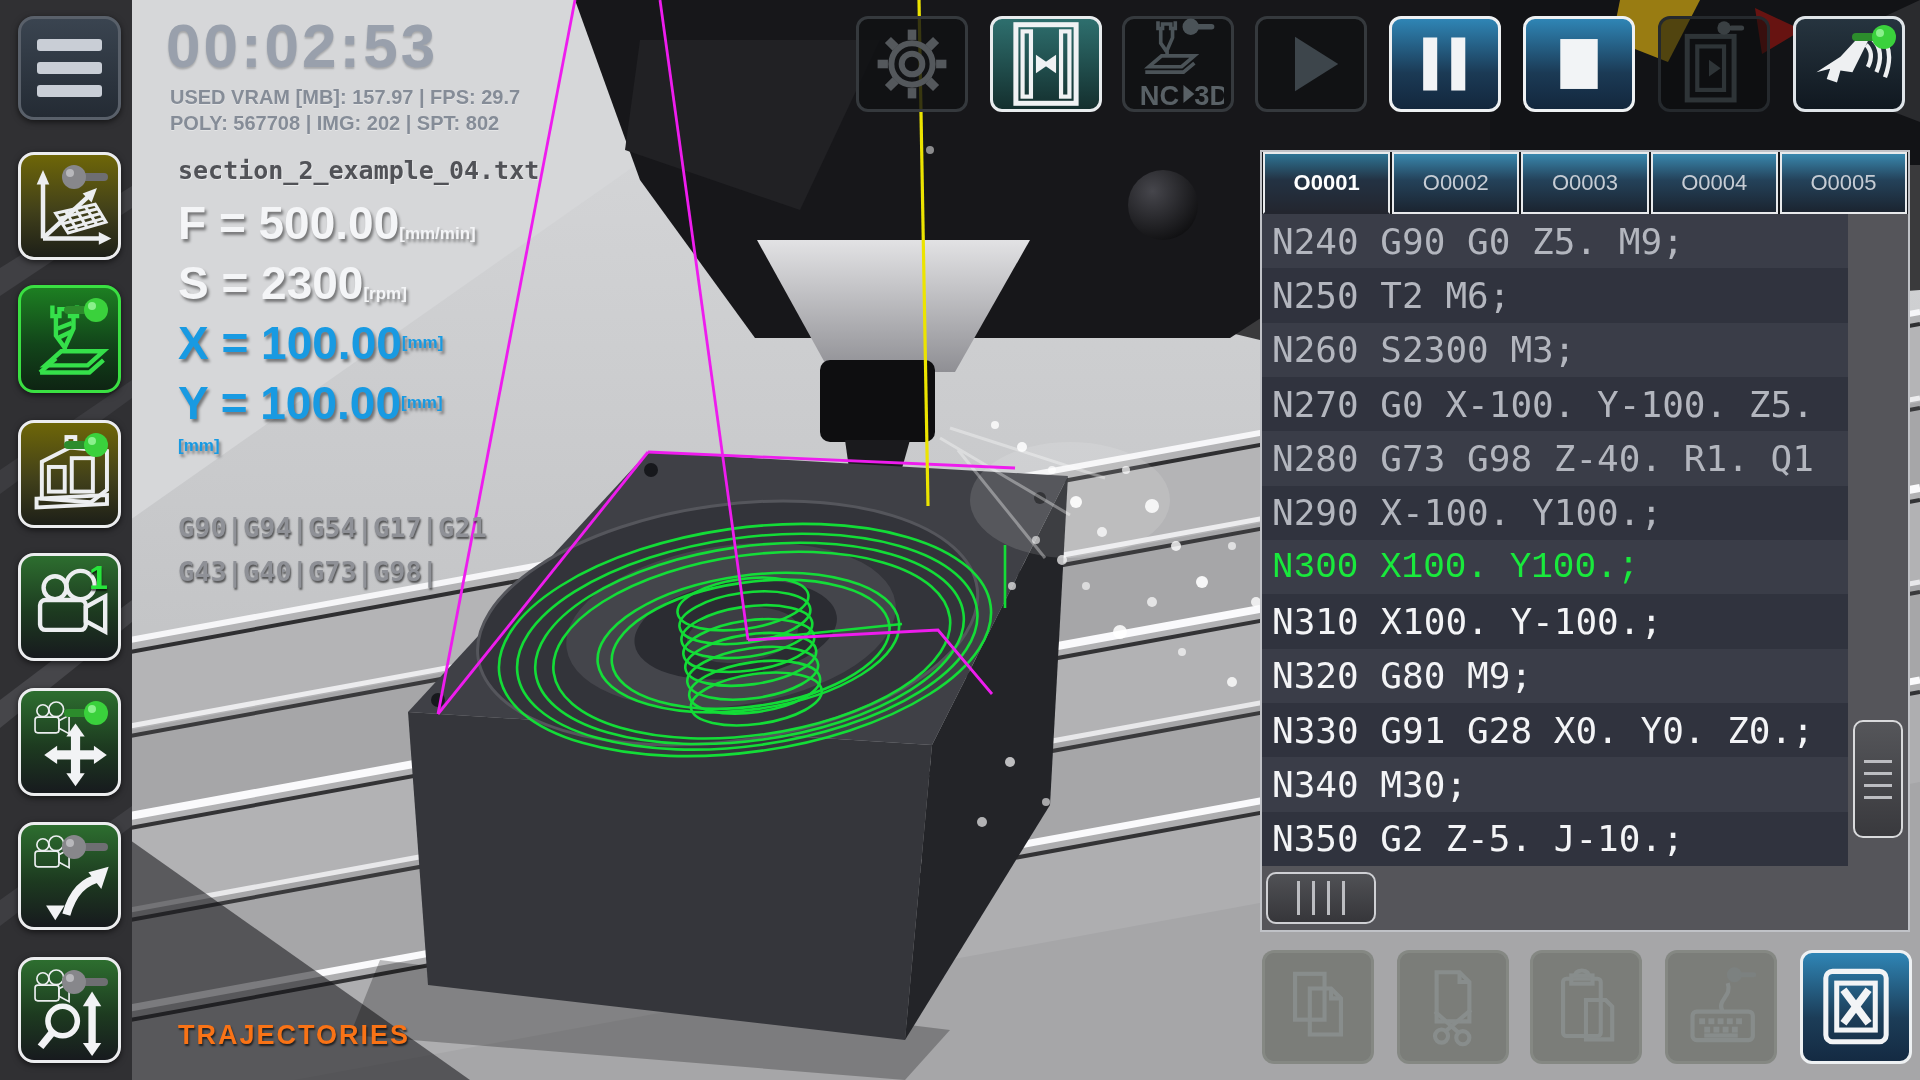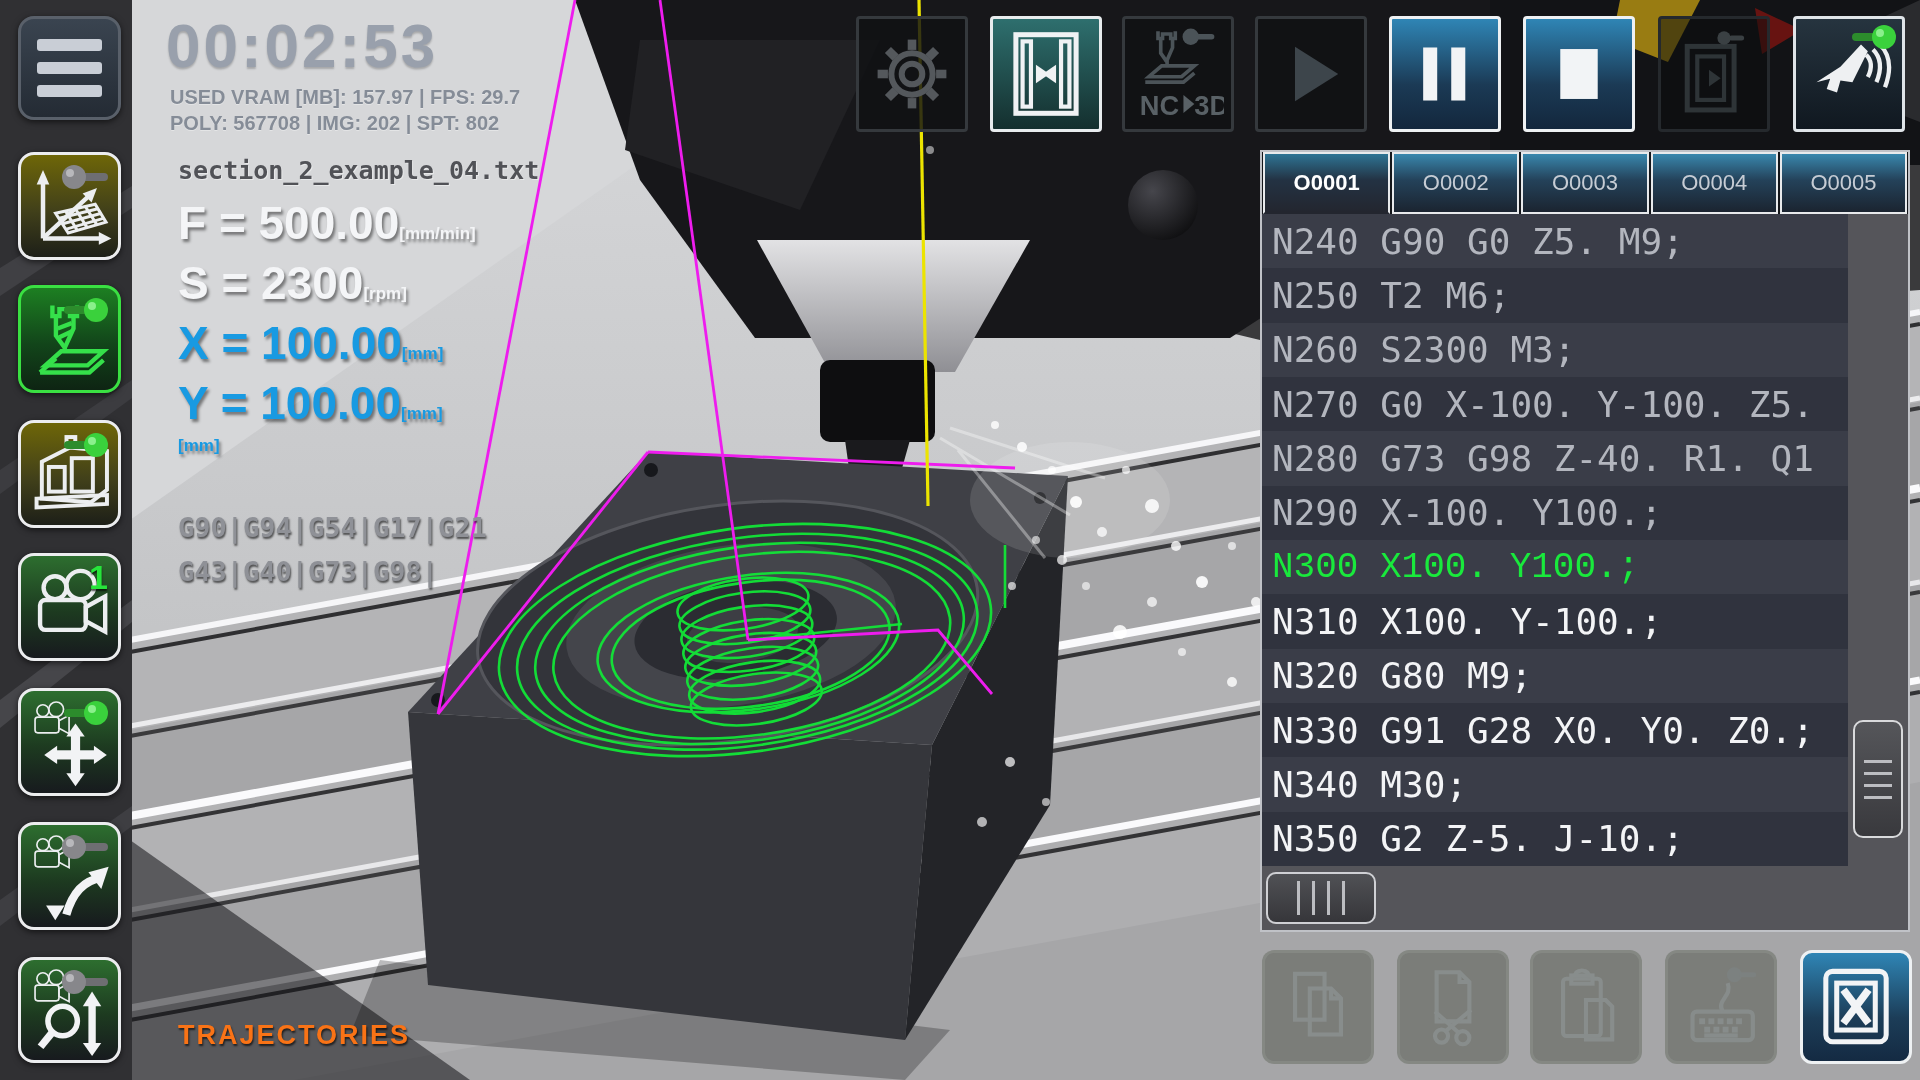--- a/index.html
+++ b/index.html
@@ -13,41 +13,41 @@
   .timer{left:166px;top:10px;font-size:62px;font-weight:bold;color:#99a0ac;letter-spacing:3px;
          text-shadow:0 2px 2px rgba(0,0,0,.22);}
   .stats{left:170px;font-size:20px;font-weight:bold;color:#858c97;
          text-shadow:0 1px 0 rgba(255,255,255,.35);}
   .fname{left:178px;top:156px;font-family:"DejaVu Sans Mono",monospace;font-weight:bold;
          font-size:25px;color:#515257;text-shadow:1px 1px 0 rgba(255,255,255,.45);}
   .dro{display:flex;align-items:baseline;text-shadow:2px 3px 3px rgba(0,0,0,.45);}
   .dro .v{font-size:46px;font-weight:bold;}
   .dro .u{font-size:17px;font-weight:bold;}
   .dro.white{color:#f4f5f7;}
-  .dro.blue{color:#189ae2;}
+  .dro.blue{color:#189ae2;align-items:center;}
   .gline{left:178px;font-family:"DejaVu Sans Mono",monospace;font-size:27px;font-weight:bold;
          color:#8f9197;text-shadow:1px 2px 2px rgba(0,0,0,.6);}
   .traj{left:178px;top:1020px;font-size:27px;font-weight:bold;color:#f97316;letter-spacing:2px;
         text-shadow:1px 2px 2px rgba(0,0,0,.65);}
 
   
   .btn{position:absolute;left:18px;width:103px;height:108px;border-radius:16px;
        border:3px solid #ecedef;box-sizing:border-box;box-shadow:0 2px 6px rgba(0,0,0,.6);z-index:6;}
   .btn.olive{background:linear-gradient(180deg,#6e6608 0%,#41401a 55%,#1d1f18 100%);}
   .btn.dgreen{background:linear-gradient(180deg,#2d6e2f 0%,#1d3a20 55%,#171a1e 100%);}
   .btn.toolact{background:linear-gradient(180deg,#1d7f22 0%,#12451a 55%,#0e2413 100%);border-color:#3ae042;}
   .btn.ham{top:16px;height:104px;background:linear-gradient(180deg,#3a4450,#242b34);border-color:#59606a;
            display:flex;flex-direction:column;justify-content:center;gap:11px;padding:0 16px;}
   .btn.ham .bar{height:12px;border-radius:3px;background:#c9ced6;}
   .knob{position:absolute;right:6px;top:6px;width:54px;height:34px;}
   .badge{position:absolute;right:10px;top:2px;font-size:34px;font-weight:bold;color:#27e43b;
          text-shadow:0 2px 2px rgba(0,0,0,.7);}
   .icwrap{position:absolute;left:0;top:0;width:100%;height:100%;display:flex;align-items:center;justify-content:center;}
 
-  .tbtn{position:absolute;top:16px;width:112px;height:116px;border-radius:4px;border:3px solid #35393d;
+  .tbtn{position:absolute;top:16px;width:112px;height:96px;border-radius:12px;border:3px solid #35393d;
         box-sizing:border-box;background:rgba(16,17,19,.82);z-index:6;
         display:flex;align-items:center;justify-content:center;}
   .tbtn.active-teal{background:linear-gradient(180deg,#2e6f6e,#142f2e);border-color:#e8ecee;}
   .tbtn.blue{background:linear-gradient(180deg,#2f85b5 0%,#1b3a55 60%,#13273d 100%);border-color:#eef1f3;}
   .tbtn.ghost{background:rgba(10,11,12,.5);border-color:#25292d;}
   .tbtn.speaker{background:linear-gradient(180deg,#26343f,#101820);border-color:#dfe4e8;}
 
   
   .panel{position:absolute;left:1260px;top:150px;width:650px;height:782px;z-index:7;
          border:2px solid rgba(228,231,236,.75);box-sizing:border-box;background:#56565a;}

